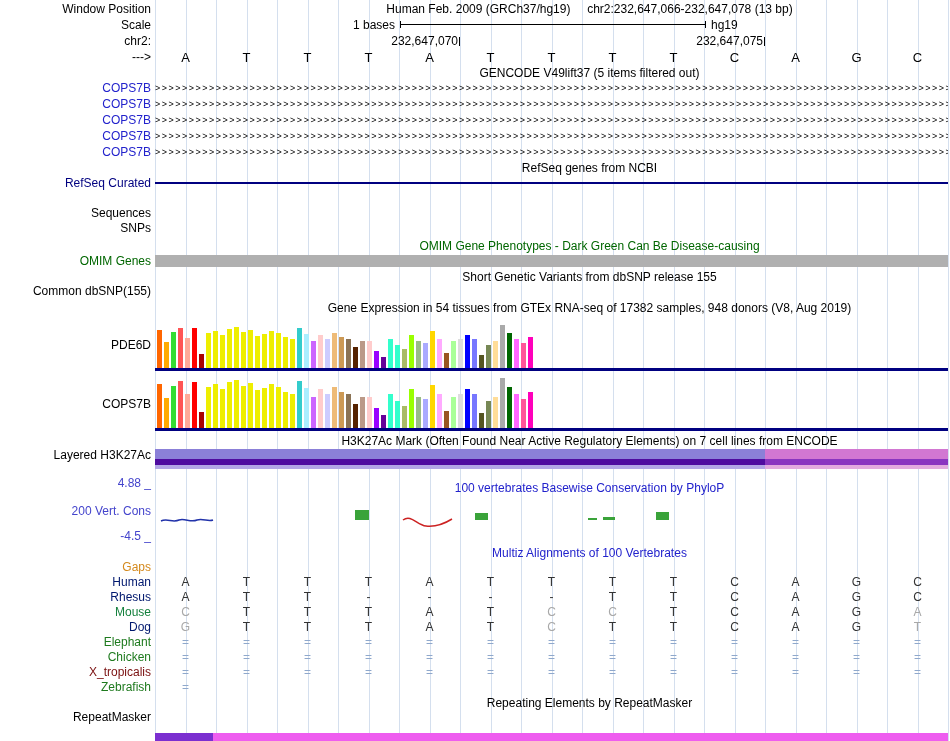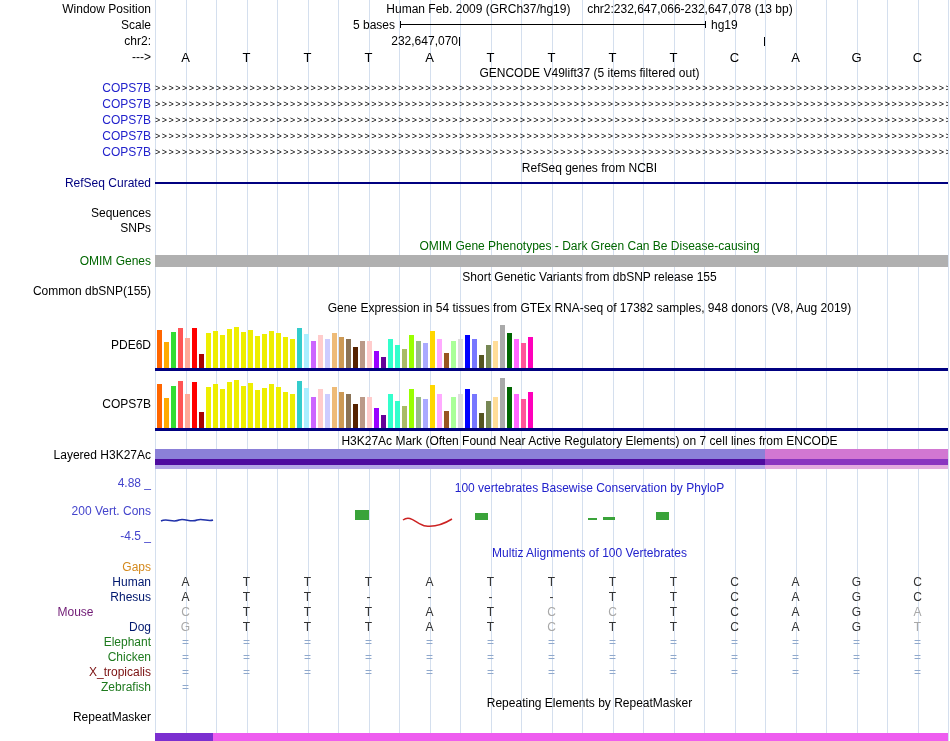--- a/index.html
+++ b/index.html
@@ -62,29 +62,30 @@
     </div>
 
   <div class="lbl" style="top:3px">Window Position</div>
   <div class="ctr" style="top:3px">
     <span>Human Feb. 2009 (GRCh37/hg19)</span>
     <span>&nbsp;&nbsp;&nbsp;</span>
     <span>chr2:232,647,066-232,647,078 (13 bp)</span>
   </div>
 
   <div class="lbl" style="top:19px">Scale</div>
-  <div style="position:absolute;left:155px;top:19px;width:240px;text-align:right;height:13px;line-height:13px">5 bases</div>
+  <div style="position:absolute;left:155px;top:19px;width:240px;text-align:right;height:13px;line-height:13px">1 bases</div>
   <div class="scalebar"></div>
   <div class="stick" style="left:400px"></div>
   <div class="stick" style="left:705px"></div>
   <div style="position:absolute;left:711px;top:19px;height:13px;line-height:13px">hg19</div>
 
   <div class="lbl" style="top:35px">chr2:</div>
   <div style="position:absolute;left:155px;top:35px;width:303px;text-align:right;height:13px;line-height:13px">232,647,070</div>
   <div class="ctick" style="left:459px"></div>
+  <div style="position:absolute;left:155px;top:35px;width:608px;text-align:right;height:13px;line-height:13px">232,647,075</div>
   <div class="ctick" style="left:764px"></div>
 
   <div class="lbl" style="top:51px">---&gt;</div>
   <div id="bases">
       <div class="base" style="left: 155px; top: 51px;">A</div>
       <div class="base" style="left: 216px; top: 51px;">T</div>
       <div class="base" style="left: 277px; top: 51px;">T</div>
       <div class="base" style="left: 338px; top: 51px;">T</div>
       <div class="base" style="left: 399px; top: 51px;">A</div>
       <div class="base" style="left: 460px; top: 51px;">T</div>
@@ -292,21 +293,21 @@
       <div class="mzc" style="left: 338px; top: 591px;">-</div>
       <div class="mzc" style="left: 399px; top: 591px;">-</div>
       <div class="mzc" style="left: 460px; top: 591px;">-</div>
       <div class="mzc" style="left: 521px; top: 591px;">-</div>
       <div class="mzc" style="left: 582px; top: 591px;">T</div>
       <div class="mzc" style="left: 643px; top: 591px;">T</div>
       <div class="mzc" style="left: 704px; top: 591px;">C</div>
       <div class="mzc" style="left: 765px; top: 591px;">A</div>
       <div class="mzc" style="left: 826px; top: 591px;">G</div>
       <div class="mzc" style="left: 887px; top: 591px;">C</div>
-      <div class="lbl" style="top: 606px; color: #701a75; text-align: center;">Mouse</div>
+      <div class="lbl" style="top: 606px; color: #15803d;">Mouse</div>
       <div class="mzc faded" style="left: 155px; top: 606px;">C</div>
       <div class="mzc" style="left: 216px; top: 606px;">T</div>
       <div class="mzc" style="left: 277px; top: 606px;">T</div>
       <div class="mzc" style="left: 338px; top: 606px;">T</div>
       <div class="mzc" style="left: 399px; top: 606px;">A</div>
       <div class="mzc" style="left: 460px; top: 606px;">T</div>
       <div class="mzc faded" style="left: 521px; top: 606px;">C</div>
       <div class="mzc faded" style="left: 582px; top: 606px;">C</div>
       <div class="mzc" style="left: 643px; top: 606px;">T</div>
       <div class="mzc" style="left: 704px; top: 606px;">C</div>

